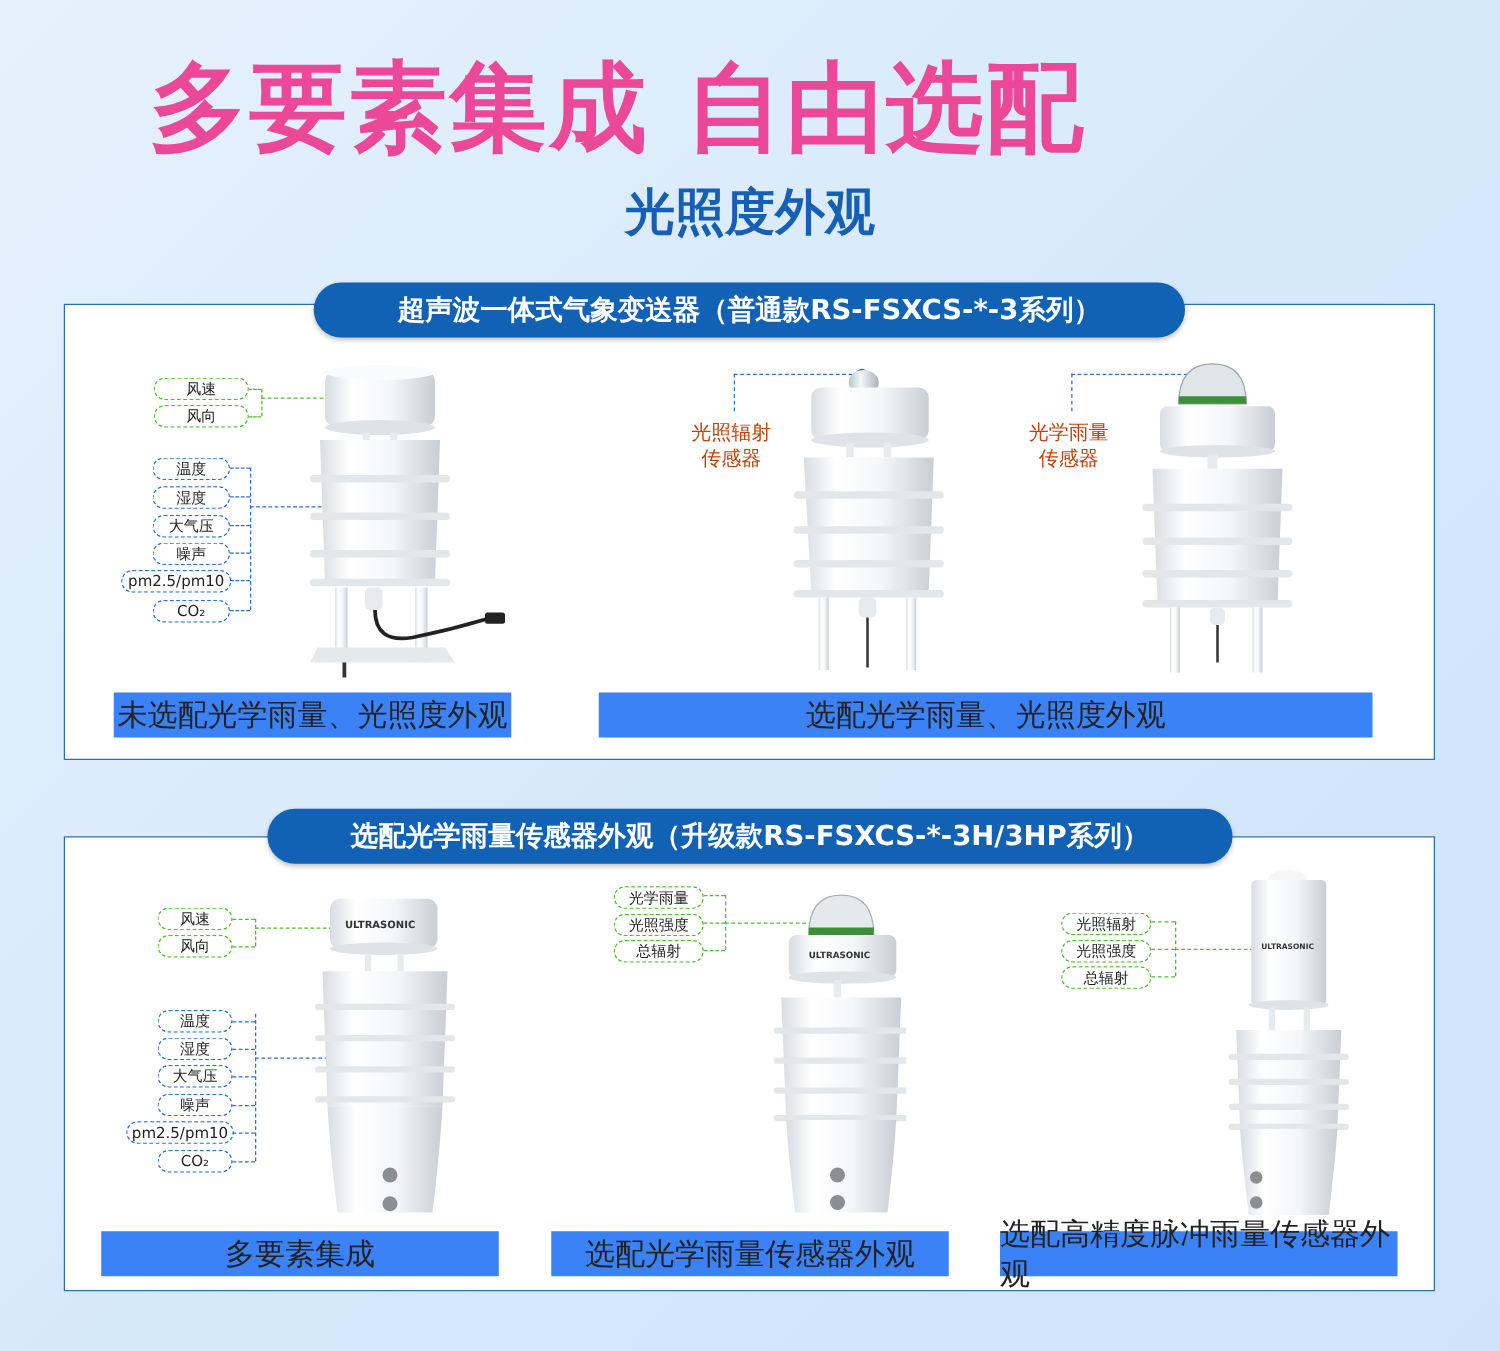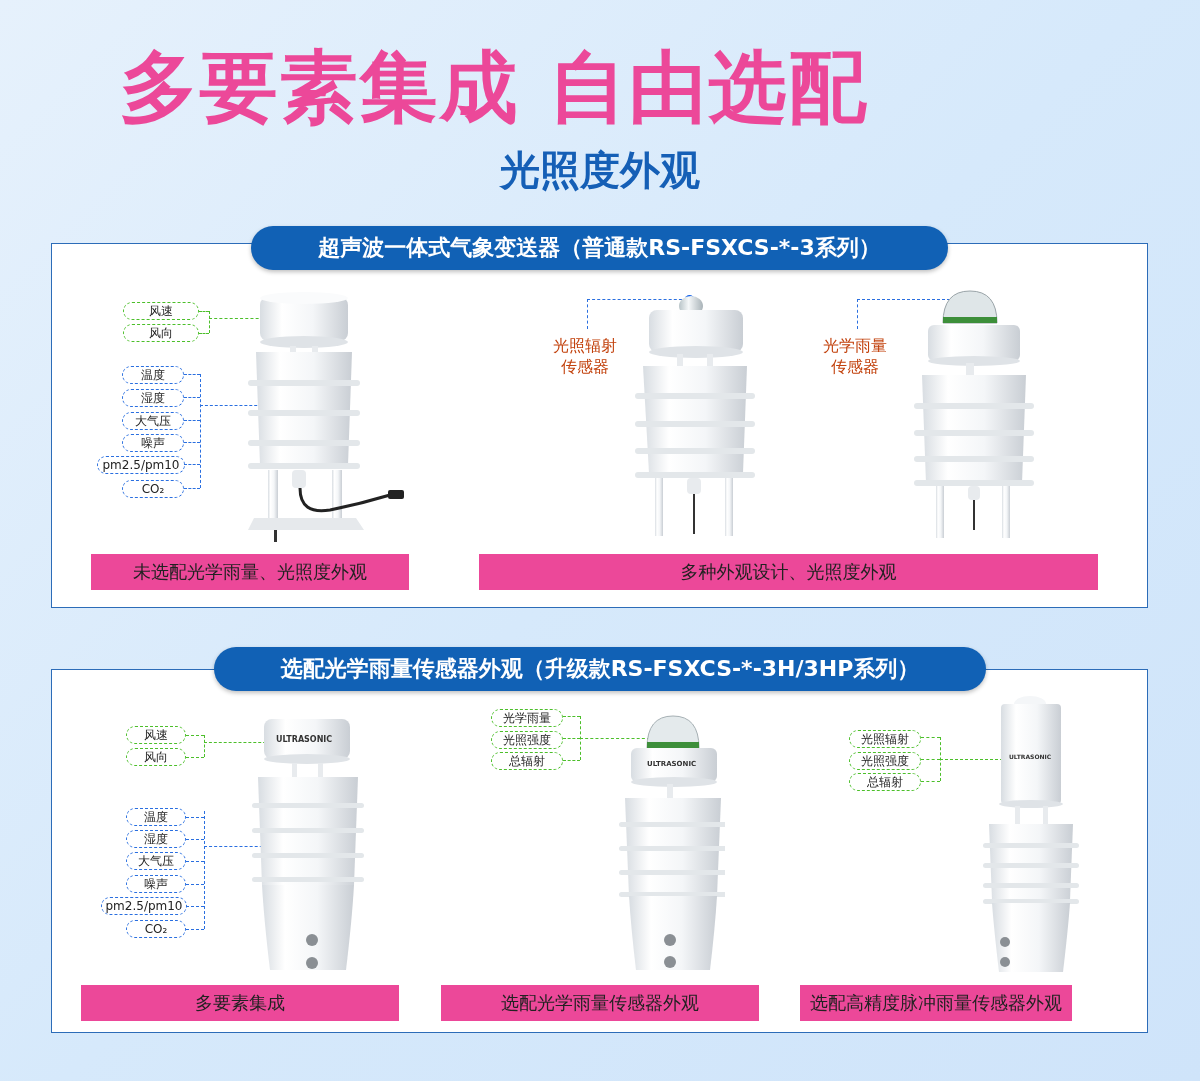--- a/index.html
+++ b/index.html
@@ -6,21 +6,21 @@
 html,body{width:1200px;height:1081px;overflow:hidden}
 body{background:linear-gradient(135deg,#e6f1fc 0%,#d6e9fb 50%,#cfe4fa 100%);font-family:"DejaVu Sans","Liberation Sans",sans-serif;position:relative}
 .title{position:absolute;top:42px;left:0;width:988px;text-align:center;font-size:78px;font-weight:bold;color:#ec4899;letter-spacing:2px;line-height:90px}
 .subtitle{position:absolute;top:142px;left:0;width:1200px;text-align:center;font-size:40px;color:#155fb6;font-weight:bold;line-height:56px}
 .panel{position:absolute;left:51px;width:1097px;background:#fff;border:1.5px solid #2c6cb8}
 .p1{top:243px;height:365px}
 .p2{top:669px;height:364px}
 .pill{position:absolute;height:44px;border-radius:22px;background:#1161b5;color:#fff;font-size:22px;font-weight:bold;display:flex;align-items:center;justify-content:center;white-space:nowrap;box-shadow:0 2px 4px rgba(0,0,0,.25)}
 .pill1{top:226px;left:251px;width:697px}
 .pill2{top:647px;left:214px;width:772px}
-.cap{position:absolute;height:36px;background:#ec4899;color:#222;font-size:18px;display:flex;align-items:center;justify-content:center}
+.cap{position:absolute;height:36px;background:#3b82f6;color:#222;font-size:24px;display:flex;align-items:center;justify-content:center}
 .tag{position:absolute;height:18px;border:1.5px dashed;border-radius:9px;font-size:12px;color:#222;display:flex;align-items:center;justify-content:center;background:#fff;white-space:nowrap}
 .g{border-color:#4cbf2a}
 .b{border-color:#2a6fe0}
 .line{position:absolute}
 .hl-g{border-top:1.5px dashed #4cbf2a;height:0}
 .vl-g{border-left:1.5px dashed #4cbf2a;width:0}
 .hl-b{border-top:1.5px dashed #2a6fe0;height:0}
 .vl-b{border-left:1.5px dashed #2a6fe0;width:0}
 .dot{position:absolute;width:9px;height:9px;border-radius:50%}
 .dg{background:#3ab51d}
@@ -138,21 +138,21 @@
   <path d="M12 92 L116 92 L112 200 L16 200 Z" fill="url(#wg)"></path>
   <rect x="4" y="120" width="120" height="6" rx="3" fill="#e3e7ea"></rect>
   <rect x="4" y="147" width="120" height="6" rx="3" fill="#e3e7ea"></rect>
   <rect x="4" y="173" width="120" height="6" rx="3" fill="#e3e7ea"></rect>
   <rect x="4" y="197" width="120" height="6" rx="3" fill="#e3e7ea"></rect>
   <rect x="26" y="203" width="8" height="52" fill="url(#wg)"></rect>
   <rect x="92" y="203" width="8" height="52" fill="url(#wg)"></rect>
   <rect x="58" y="203" width="12" height="14" rx="4" fill="#e8ebee"></rect>
   <rect x="63" y="217" width="2" height="30" fill="#333"></rect>
 </svg>
-<div class="cap" style="left:479px;top:554px;width:619px">多种外观设计、光照度外观</div>
+<div class="cap" style="left:479px;top:554px;width:619px">选配光学雨量、光照度外观</div>
 
 <div class="panel p2"></div>
 <div class="pill pill2">选配光学雨量传感器外观（升级款RS-FSXCS-*-3H/3HP系列）</div>
 
 <div class="tag g" style="left:126px;top:726px;width:60px">风速</div>
 <div class="tag g" style="left:126px;top:748px;width:60px">风向</div>
 <div class="line hl-g" style="left:186px;top:735px;width:18px"></div>
 <div class="line hl-g" style="left:186px;top:757px;width:18px"></div>
 <div class="line vl-g" style="left:204px;top:735px;height:22px"></div>
 <div class="line hl-g" style="left:204px;top:742px;width:72px"></div>
@@ -238,13 +238,13 @@
     <rect x="68" y="116" width="5" height="18" fill="#e8ebee"></rect>
   <path d="M14 134 L98 134 L95 210 L17 210 Z" fill="url(#wg)"></path>
   <rect x="8" y="153" width="96" height="5" rx="2.5" fill="#e3e7ea"></rect>
   <rect x="8" y="173" width="96" height="5" rx="2.5" fill="#e3e7ea"></rect>
   <rect x="8" y="193" width="96" height="5" rx="2.5" fill="#e3e7ea"></rect>
   <rect x="8" y="209" width="96" height="5" rx="2.5" fill="#e3e7ea"></rect>
   <path d="M17 213 L95 213 Q93 240 88 282 L24 282 Q19 240 17 213 Z" fill="url(#wg)"></path>
   <circle cx="30" cy="252" r="5" fill="#8a8f94"></circle>
     <circle cx="30" cy="272" r="5" fill="#8a8f94"></circle>
 </svg>
-<div class="cap" style="left:800px;top:985px;width:272px">选配高精度脉冲雨量传感器外观</div>
+<div class="cap" style="left:800px;top:985px;width:318px">选配高精度脉冲雨量传感器外观</div>
 
 </body></html>

